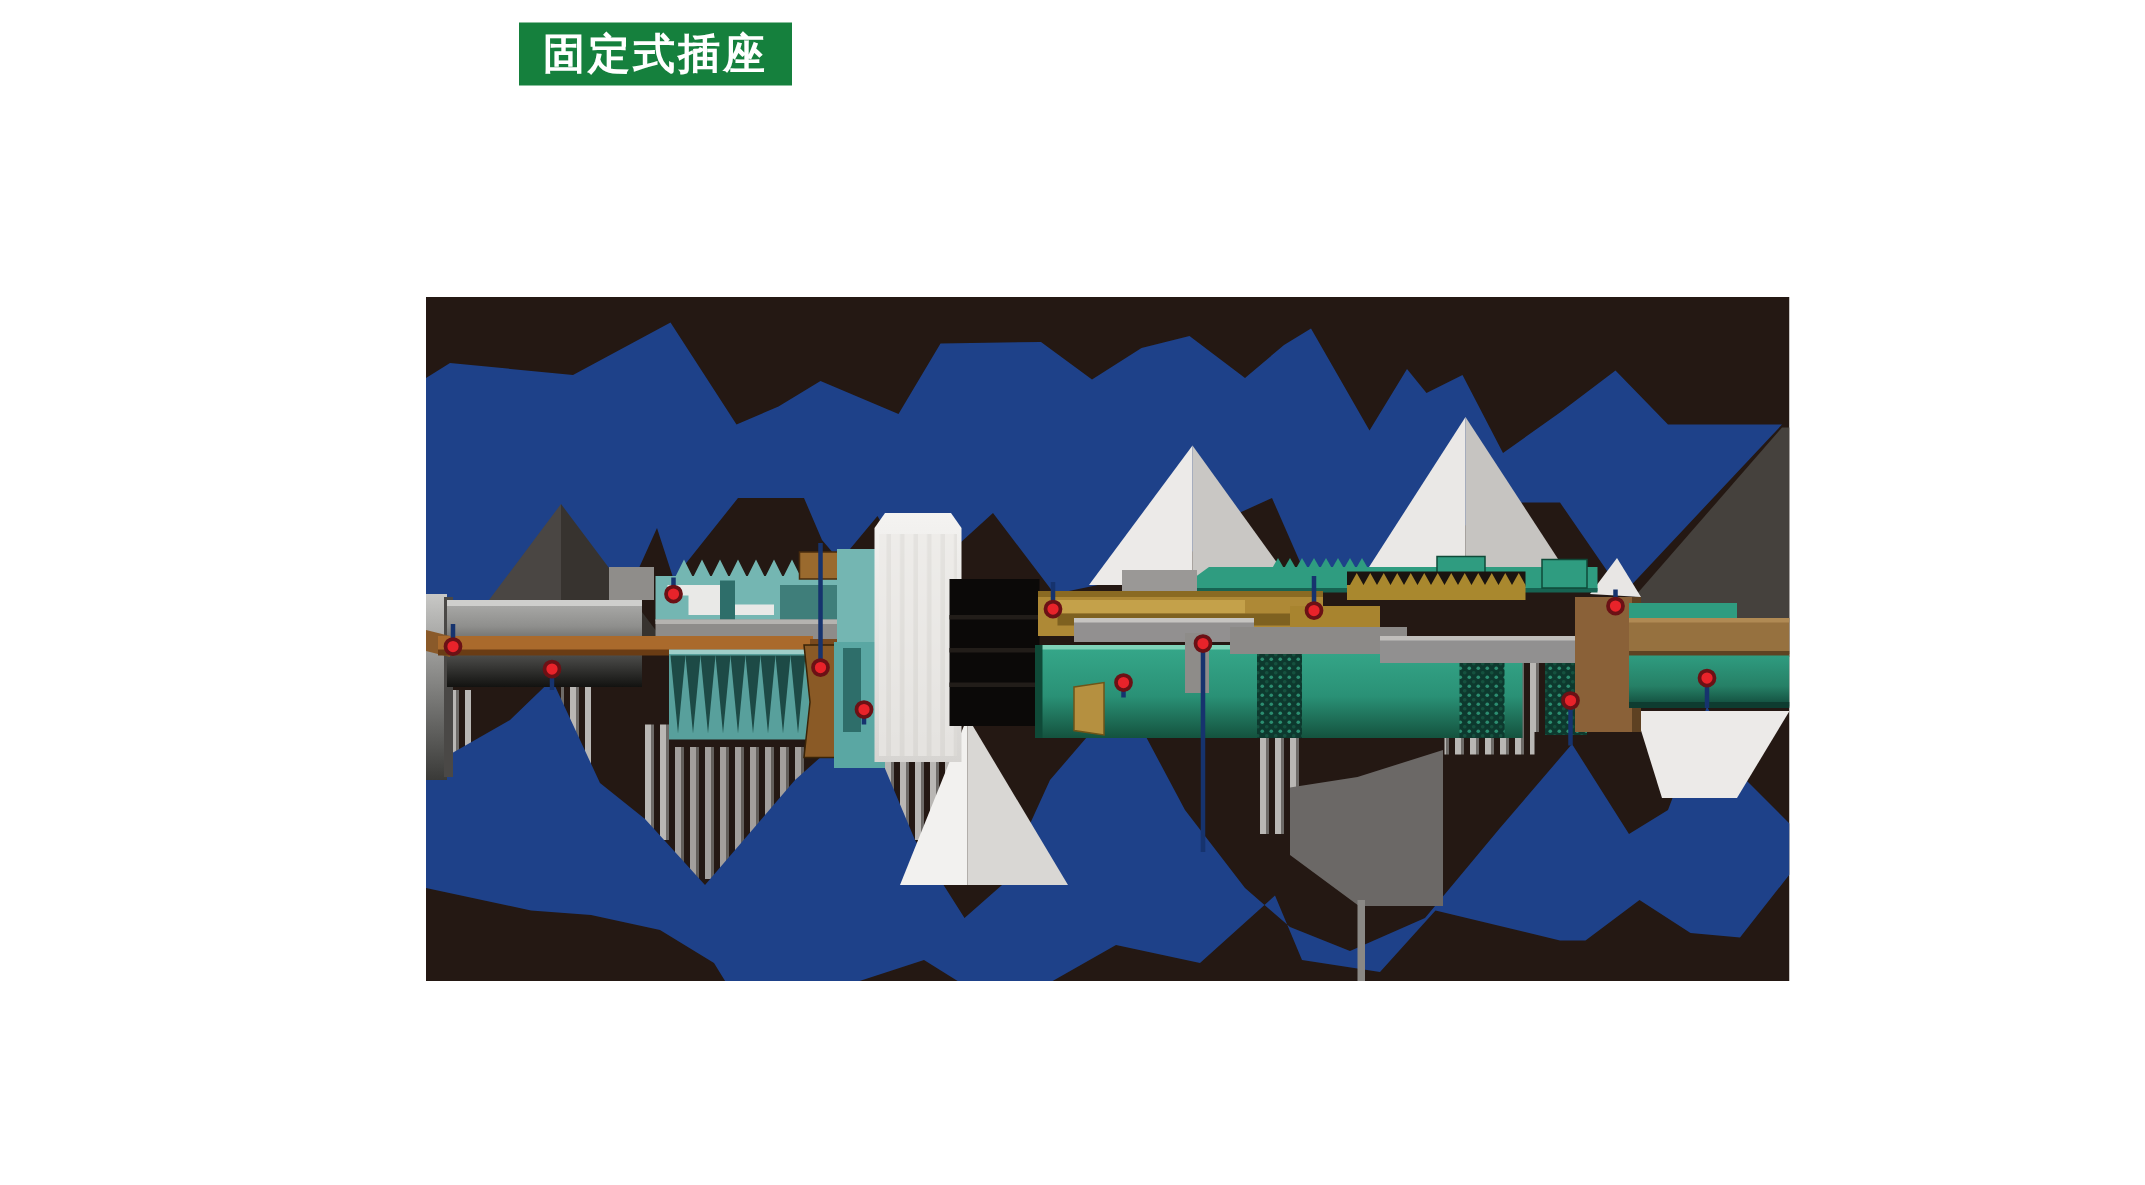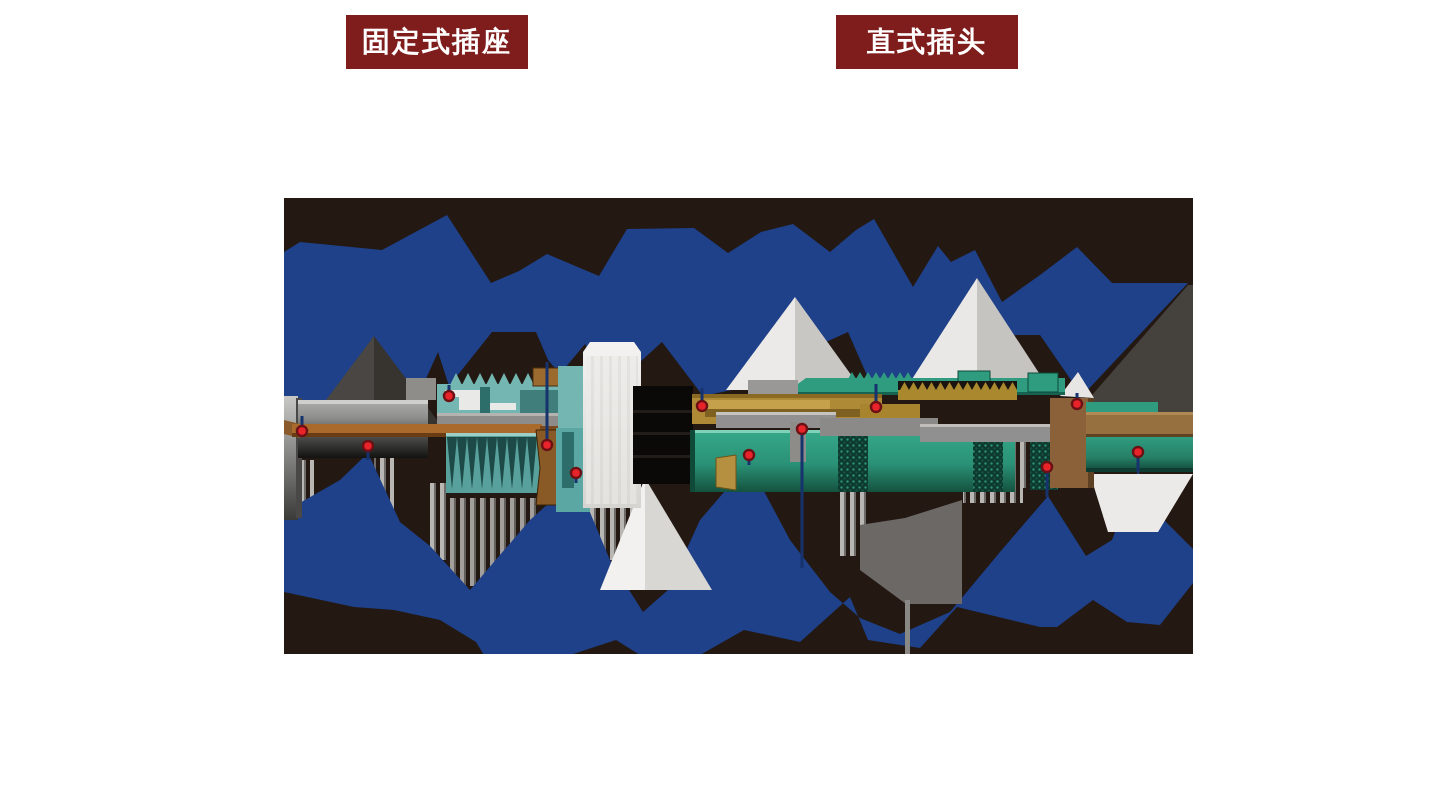--- a/index.html
+++ b/index.html
@@ -1,35 +1,32 @@
 <!DOCTYPE html>
 <html><head>
 <meta charset="utf-8">
 <style>
   html,body{margin:0;padding:0;background:#ffffff;}
   .page{position:relative;width:1430px;height:790px;background:#ffffff;overflow:hidden;
         font-family:"Liberation Sans", sans-serif;}
-  .caption{position:absolute;top:15px;width:182px;height:54px;background:#7f1d1d;color:#ffffff;
+  .caption{position:absolute;top:15px;width:182px;height:42px;background:#15803d;color:#ffffff;
            display:flex;align-items:center;justify-content:center;font-size:28px;font-weight:bold;
            letter-spacing:2px;white-space:nowrap;}
   #cap-socket{left:346px;}
   #cap-plug{left:836px;}
   .diagram-wrap{position:absolute;left:284px;top:198px;width:909px;height:456px;}
   svg{display:block;}
 </style>
 </head>
 <body>
 
 <div class="page">
 
   <div class="caption" id="cap-socket">
     <span>固定式插座</span>
-  </div>
-  <div class="caption" id="cap-plug">
-    <span>直式插头</span>
   </div>
 
   <div class="diagram-wrap">
     <svg width="909" height="456" viewBox="284 198 909 456">
       <defs>
         <linearGradient id="gradMetal" x1="0" y1="0" x2="0" y2="1">
           <stop offset="0" stop-color="#adadab"></stop>
             <stop offset="0.3" stop-color="#8f8f8d"></stop>
           <stop offset="0.65" stop-color="#4a4a48"></stop>
             <stop offset="1" stop-color="#121210"></stop>

